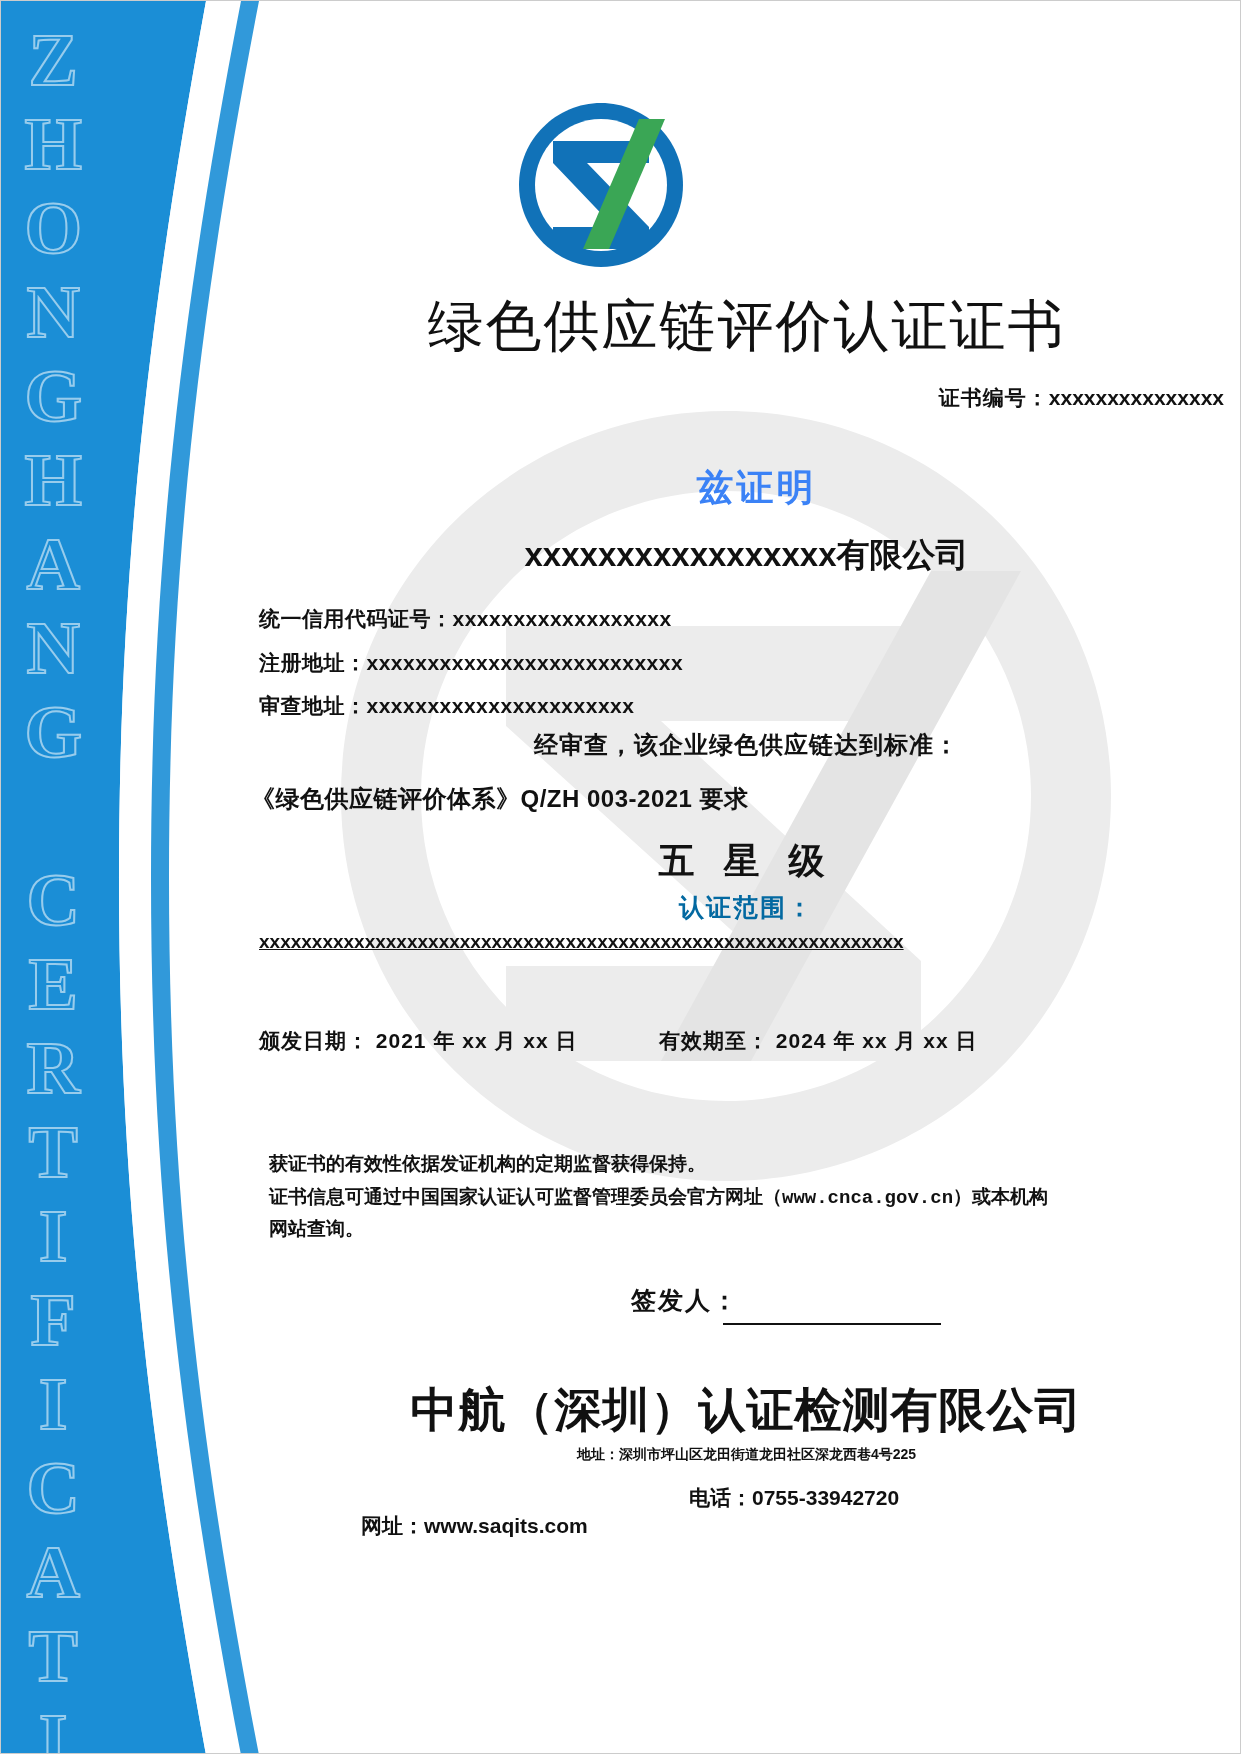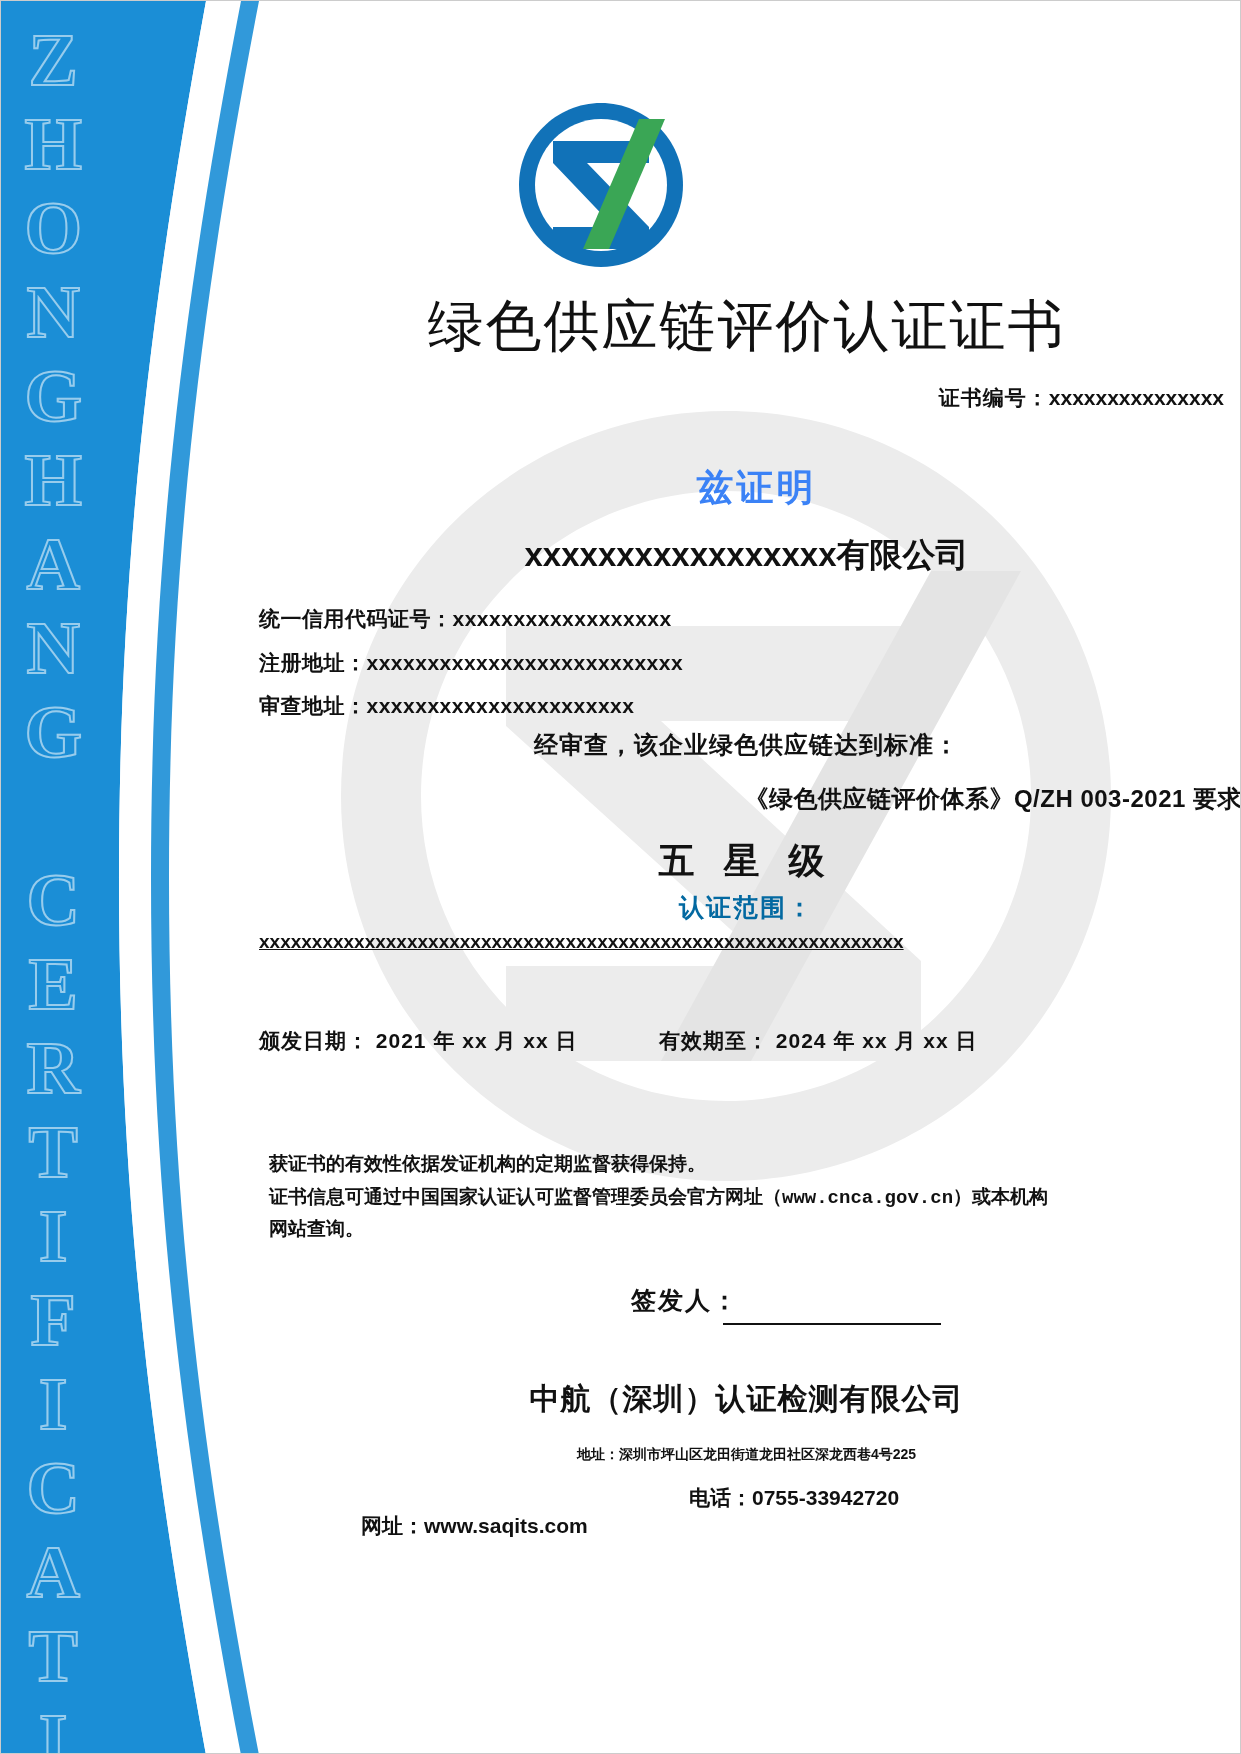--- a/index.html
+++ b/index.html
@@ -161,21 +161,21 @@
     font-size: 24px;
     color: #111111;
     letter-spacing: 1px;
   }
 
   .standard-line {
     position: absolute;
     left: 0;
     top: 782px;
     width: 991px;
-    text-align: right;
+    text-align: left;
     font-weight: bold;
     font-size: 24px;
     color: #111111;
     letter-spacing: 0.5px;
   }
 
   .grade {
     position: absolute;
     left: 0;
     top: 836px;
@@ -256,21 +256,21 @@
   }
 
   .org-name {
     position: absolute;
     left: 0;
     top: 1378px;
     width: 991px;
     text-align: center;
     font-family: "Liberation Serif", serif;
     font-weight: bold;
-    font-size: 30px;
+    font-size: 47px;
     letter-spacing: 1px;
     color: #111111;
   }
 
   .addr {
     position: absolute;
     left: 0;
     top: 1445px;
     width: 991px;
     text-align: center;

